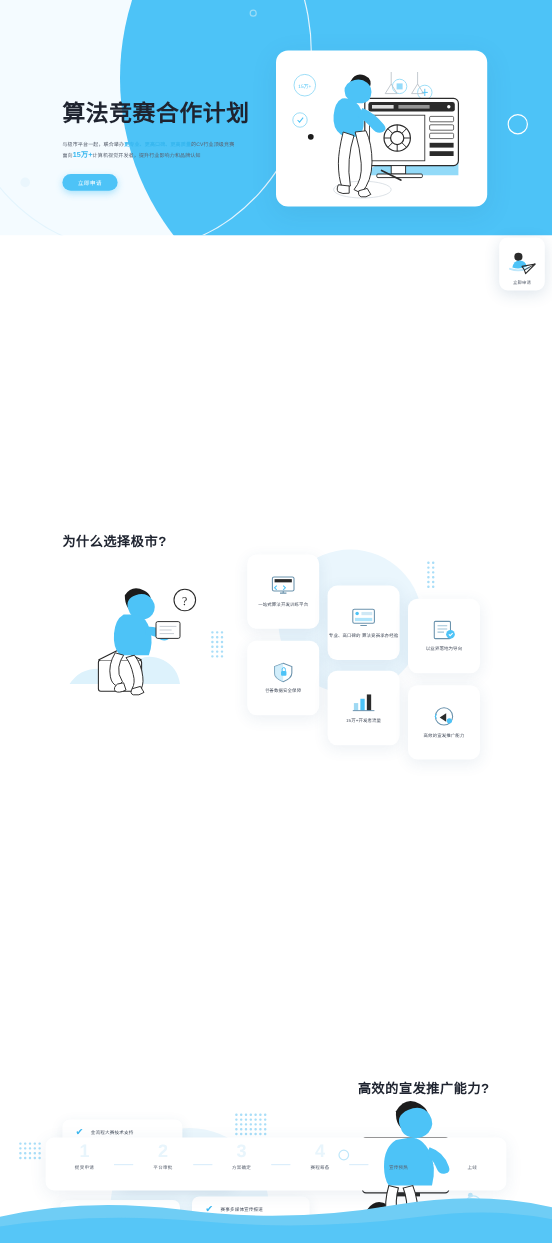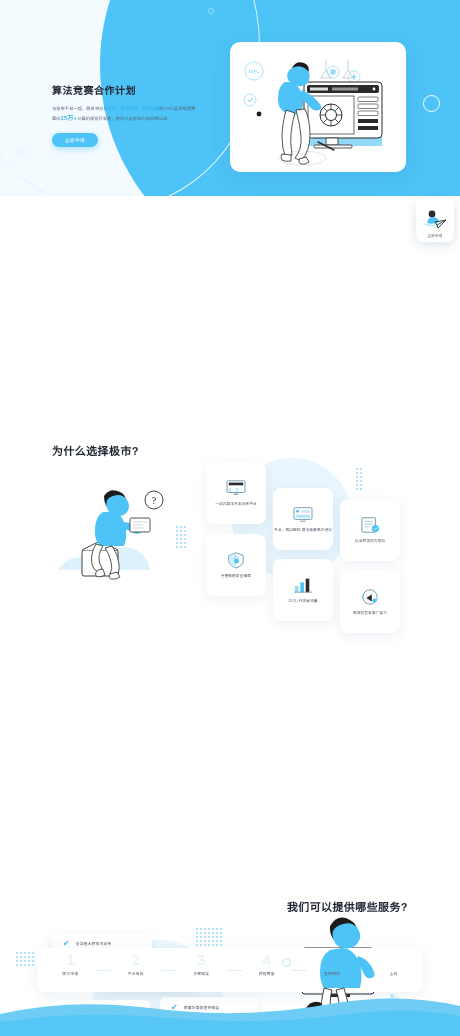--- a/index.html
+++ b/index.html
@@ -20,21 +20,21 @@
   .hero-wave {
     position:absolute; left:-40px; top:-120px; width:300px; height:330px;
     border-radius:50%; border:1px solid #e3f4fd; background:transparent;
   }
   .hero-dot-a { position:absolute; left:17px; top:148px; width:8px;height:8px;border-radius:50%;background:#eaf6fd;}
   .hero-dot-b { position:absolute; left:208px; top:8px; width:6px;height:6px;border-radius:50%;border:1px solid #9adcf7;}
   .hero-dot-c { position:absolute; right:20px; top:95px; width:17px;height:17px;border-radius:50%;border:1.5px solid #ffffff;}
   .hero-dot-d { position:absolute; right:66px; top:93px; width:4px;height:4px;border-radius:50%;background:#9fdff9;}
 
   .hero-text { position:absolute; left:52px; top:84px; width:160px; z-index:4; }
-  .hero-title { font-size:10px; font-weight:bold; color:#1f2430; letter-spacing:.5px; line-height:1.3; }
+  .hero-title { font-size:19px; font-weight:bold; color:#1f2430; letter-spacing:.5px; line-height:1.3; }
   .hero-sub { margin-top:8px; font-size:4.2px; line-height:1.9; color:#5a6270; letter-spacing:.1px;}
   .hero-sub .hl { color:#37b7ef; font-weight:bold; }
   .hero-sub .big { color:#37b7ef; font-weight:bold; font-size:6px; }
   .hero-btn {
     margin-top:9px; display:inline-block; padding:4px 13px; border-radius:20px;
     background:#4dc3f7; color:#fff; font-size:4.6px; letter-spacing:.4px;
     box-shadow:0 2px 6px rgba(77,195,247,.45); cursor:pointer; border:none;
   }
 
   .hero-card {
@@ -341,21 +341,21 @@
         <circle cx="12" cy="10" r="8" fill="none" stroke="#6b93ad" stroke-width="1"></circle>
         <path d="M8 11 l6 -4 v8 z" fill="#2b2b2b"></path>
         <path d="M5 8 q-2 2 0 4" stroke="#4dc3f7" stroke-width="1" fill="none"></path>
         <circle cx="17" cy="14" r="2.4" fill="#4dc3f7"></circle>
       </svg>
       <span class="c-label">高效的宣发推广能力</span>
     </div>
   </section>
 
   <section class="services section">
-    <h2 class="sec-title">我们可以提供哪些服务?</h2>
+    <h2 class="sec-title">高效的宣发推广能力?</h2>
     <div class="sv-circle"></div>
     <div class="sv-dots dotgrid" style="grid-template-columns:repeat(7,1.7px);">
       <i></i>
         <i></i>
         <i></i>
         <i></i>
         <i></i>
         <i></i>
         <i></i>
       <i></i>

